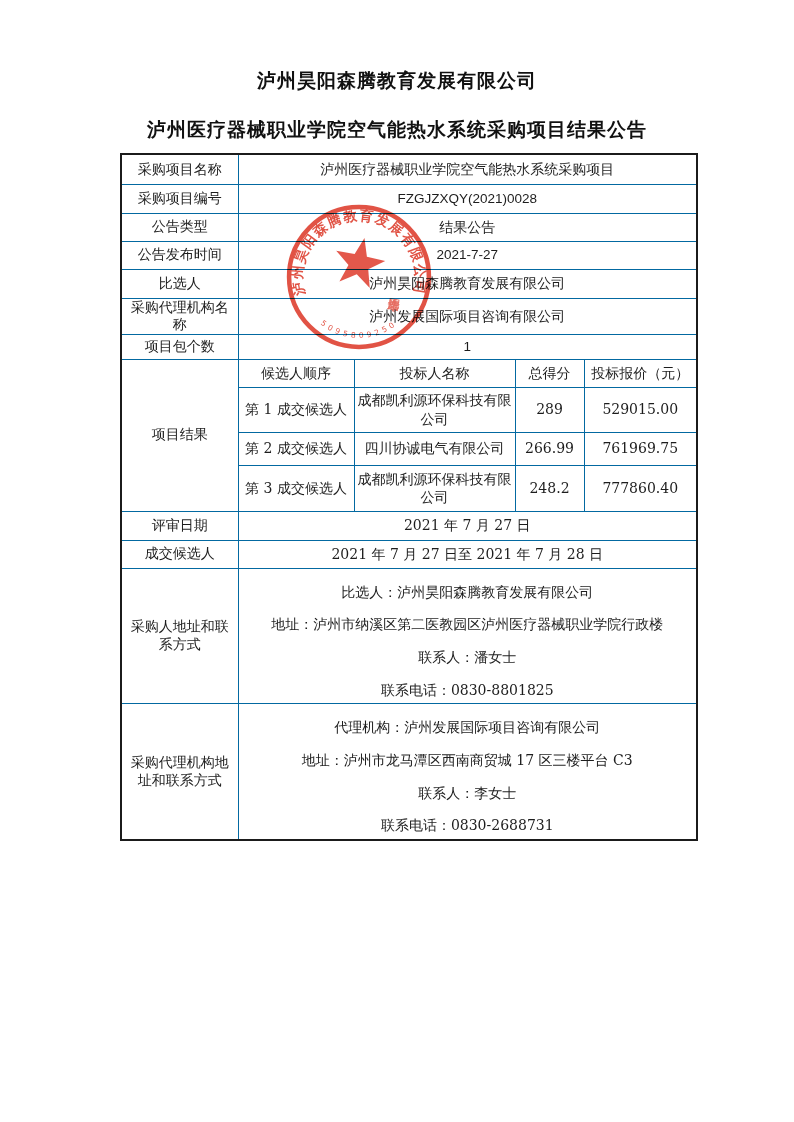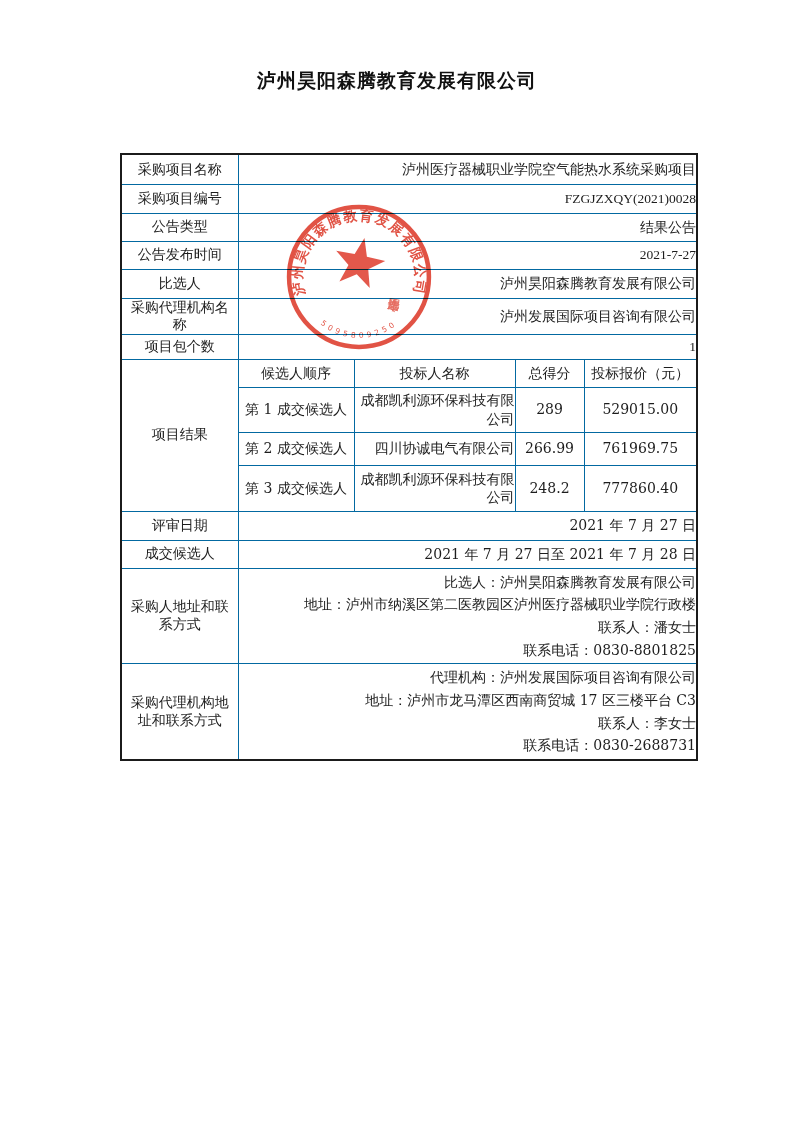--- a/index.html
+++ b/index.html
@@ -18,35 +18,36 @@
   .title + .title { margin-top:23px; }
 
   table.doc {
     position:absolute; left:120px; top:153px;
     width:576px; table-layout:fixed;
     border-collapse:collapse; border:2px solid #1b1b1b;
     font-size:14px;
   }
   table.doc td { border:1px solid #0369a1; vertical-align:middle; overflow:hidden; }
   td.lbl { text-align:center; padding:0 2px; line-height:1.25; }
-  td.val { text-align:right; padding:2px 0; line-height:1.3; }
+  td.val { text-align:center; padding:2px 0; line-height:1.3; }
   td.ctr { text-align:center; padding:2px 4px; line-height:1.3; }
-  .mono { font-family:Liberation Serif, serif; font-size:13.5px; }
-  .contact-line { line-height:1.62; white-space:nowrap; }
+  .mono { font-family:Liberation Sans, sans-serif; font-size:13.5px; }
+  .contact-line { line-height:1.62; white-space:nowrap;margin-top:10px; }
 
   .seal {
     position:absolute; left:282px; top:200px; width:154px; height:154px;
     mix-blend-mode:multiply; opacity:0.92; pointer-events:none;
   }
 </style>
 </head>
 <body>
 
 <div class="titles">
   <div class="title">泸州昊阳森腾教育发展有限公司</div>
+  <div class="title">泸州医疗器械职业学院空气能热水系统采购项目结果公告</div>
 </div>
 
 <table class="doc">
   <colgroup>
     <col style="width:117px">
       <col style="width:116px">
       <col style="width:161px">
       <col style="width:69px">
       <col style="width:113px">
   </colgroup>

